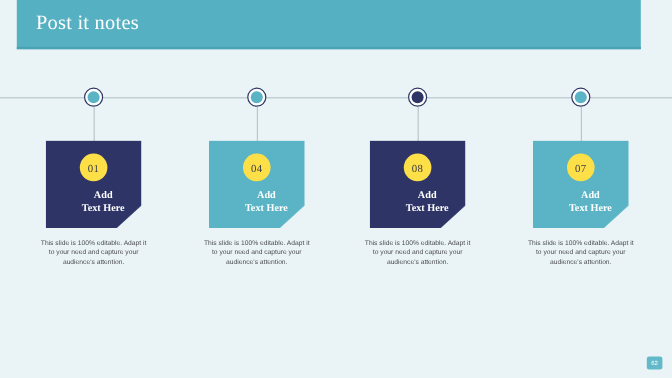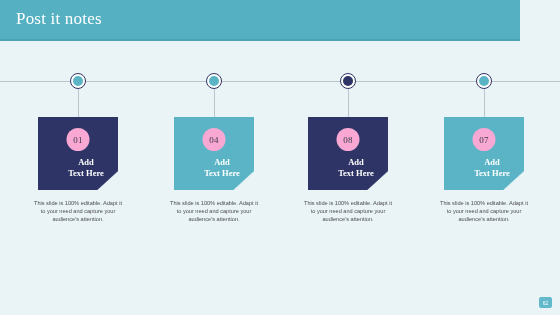--- a/index.html
+++ b/index.html
@@ -11,21 +11,21 @@
     height: 315px;
     background: #eaf4f6;
     font-family: "Liberation Sans", sans-serif;
     overflow: hidden;
     position: relative;
   }
 
   
   #header-bar {
     position: absolute;
-    left: 0;
+    left: 14px;
     top: 0;
     width: 520px;
     height: 41px;
     background: #55b0c2;
     border-bottom: 2px solid #4aa2b5;
     box-sizing: border-box;
   }
   #header-title {
     position: absolute;
     left: 16px;
@@ -109,21 +109,21 @@
     border-bottom-right-radius: 9px;
   }
   .num-badge {
     position: absolute;
     left: 50%;
     top: 11px;
     transform: translateX(-50%);
     width: 23px;
     height: 23px;
     border-radius: 50%;
-    background: #f9a8d4;
+    background: #fde047;
     display: flex;
     align-items: center;
     justify-content: center;
     font-family: "Liberation Serif", serif;
     font-size: 9px;
     color: #3a3a46;
     letter-spacing: 0.3px;
   }
   .card-title {
     position: absolute;

